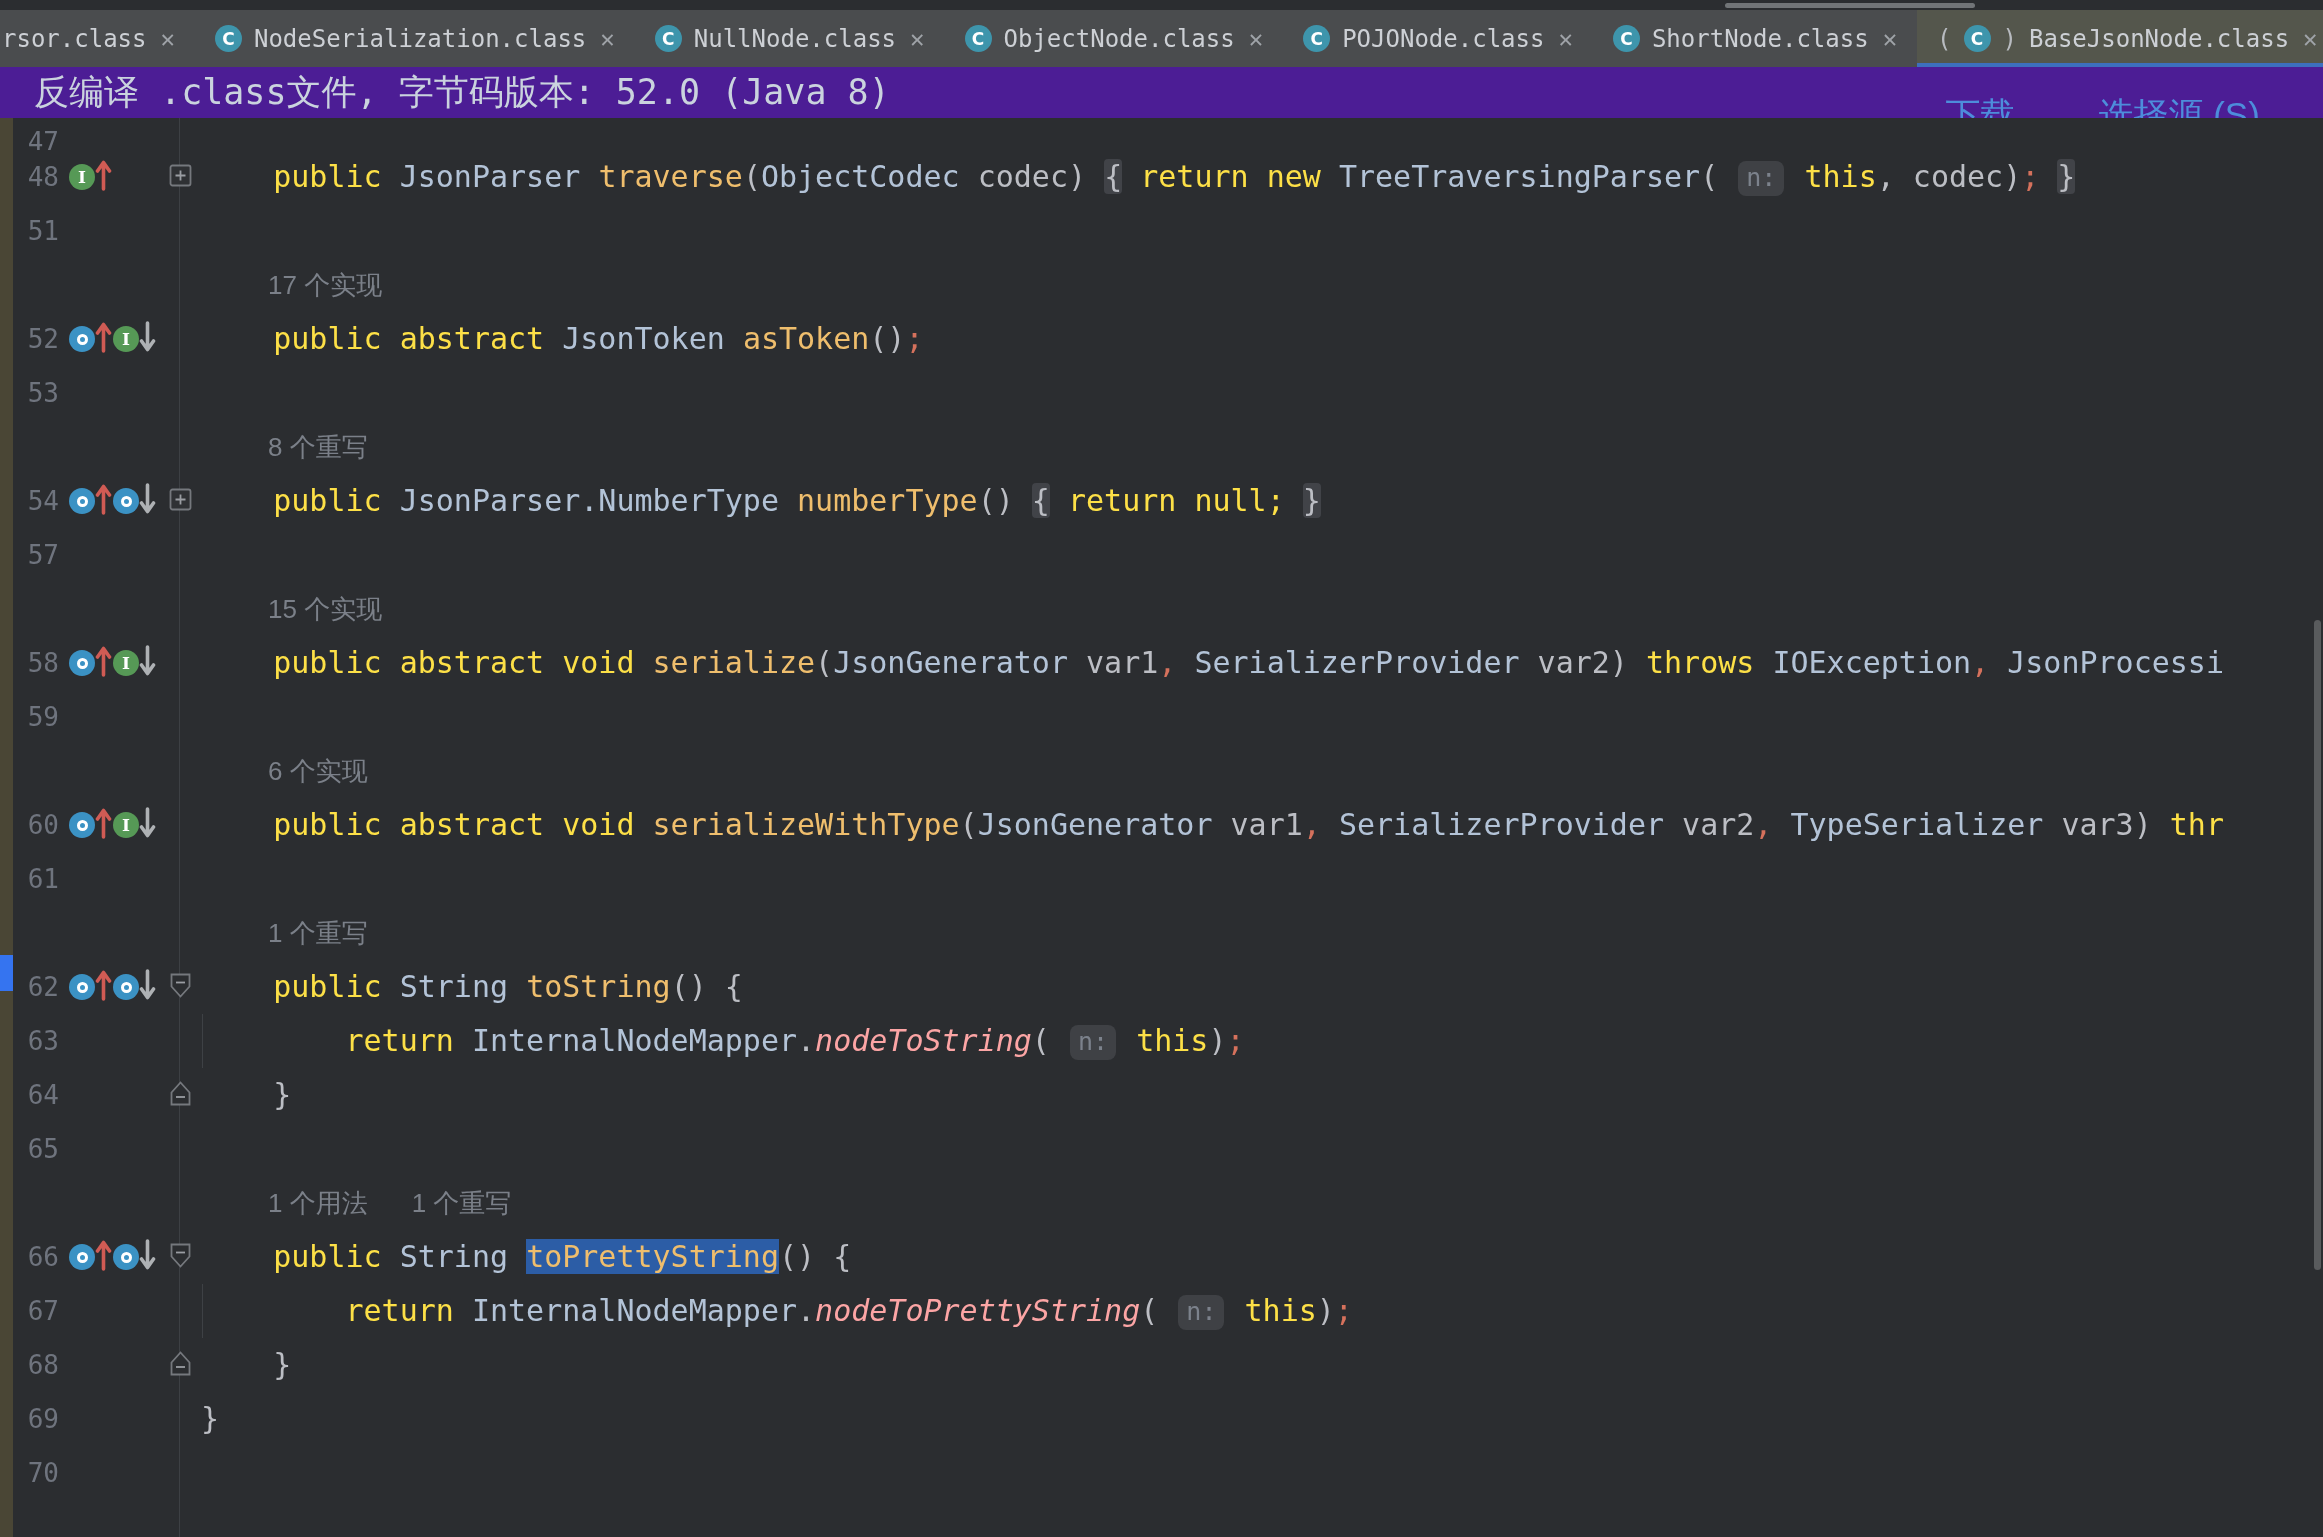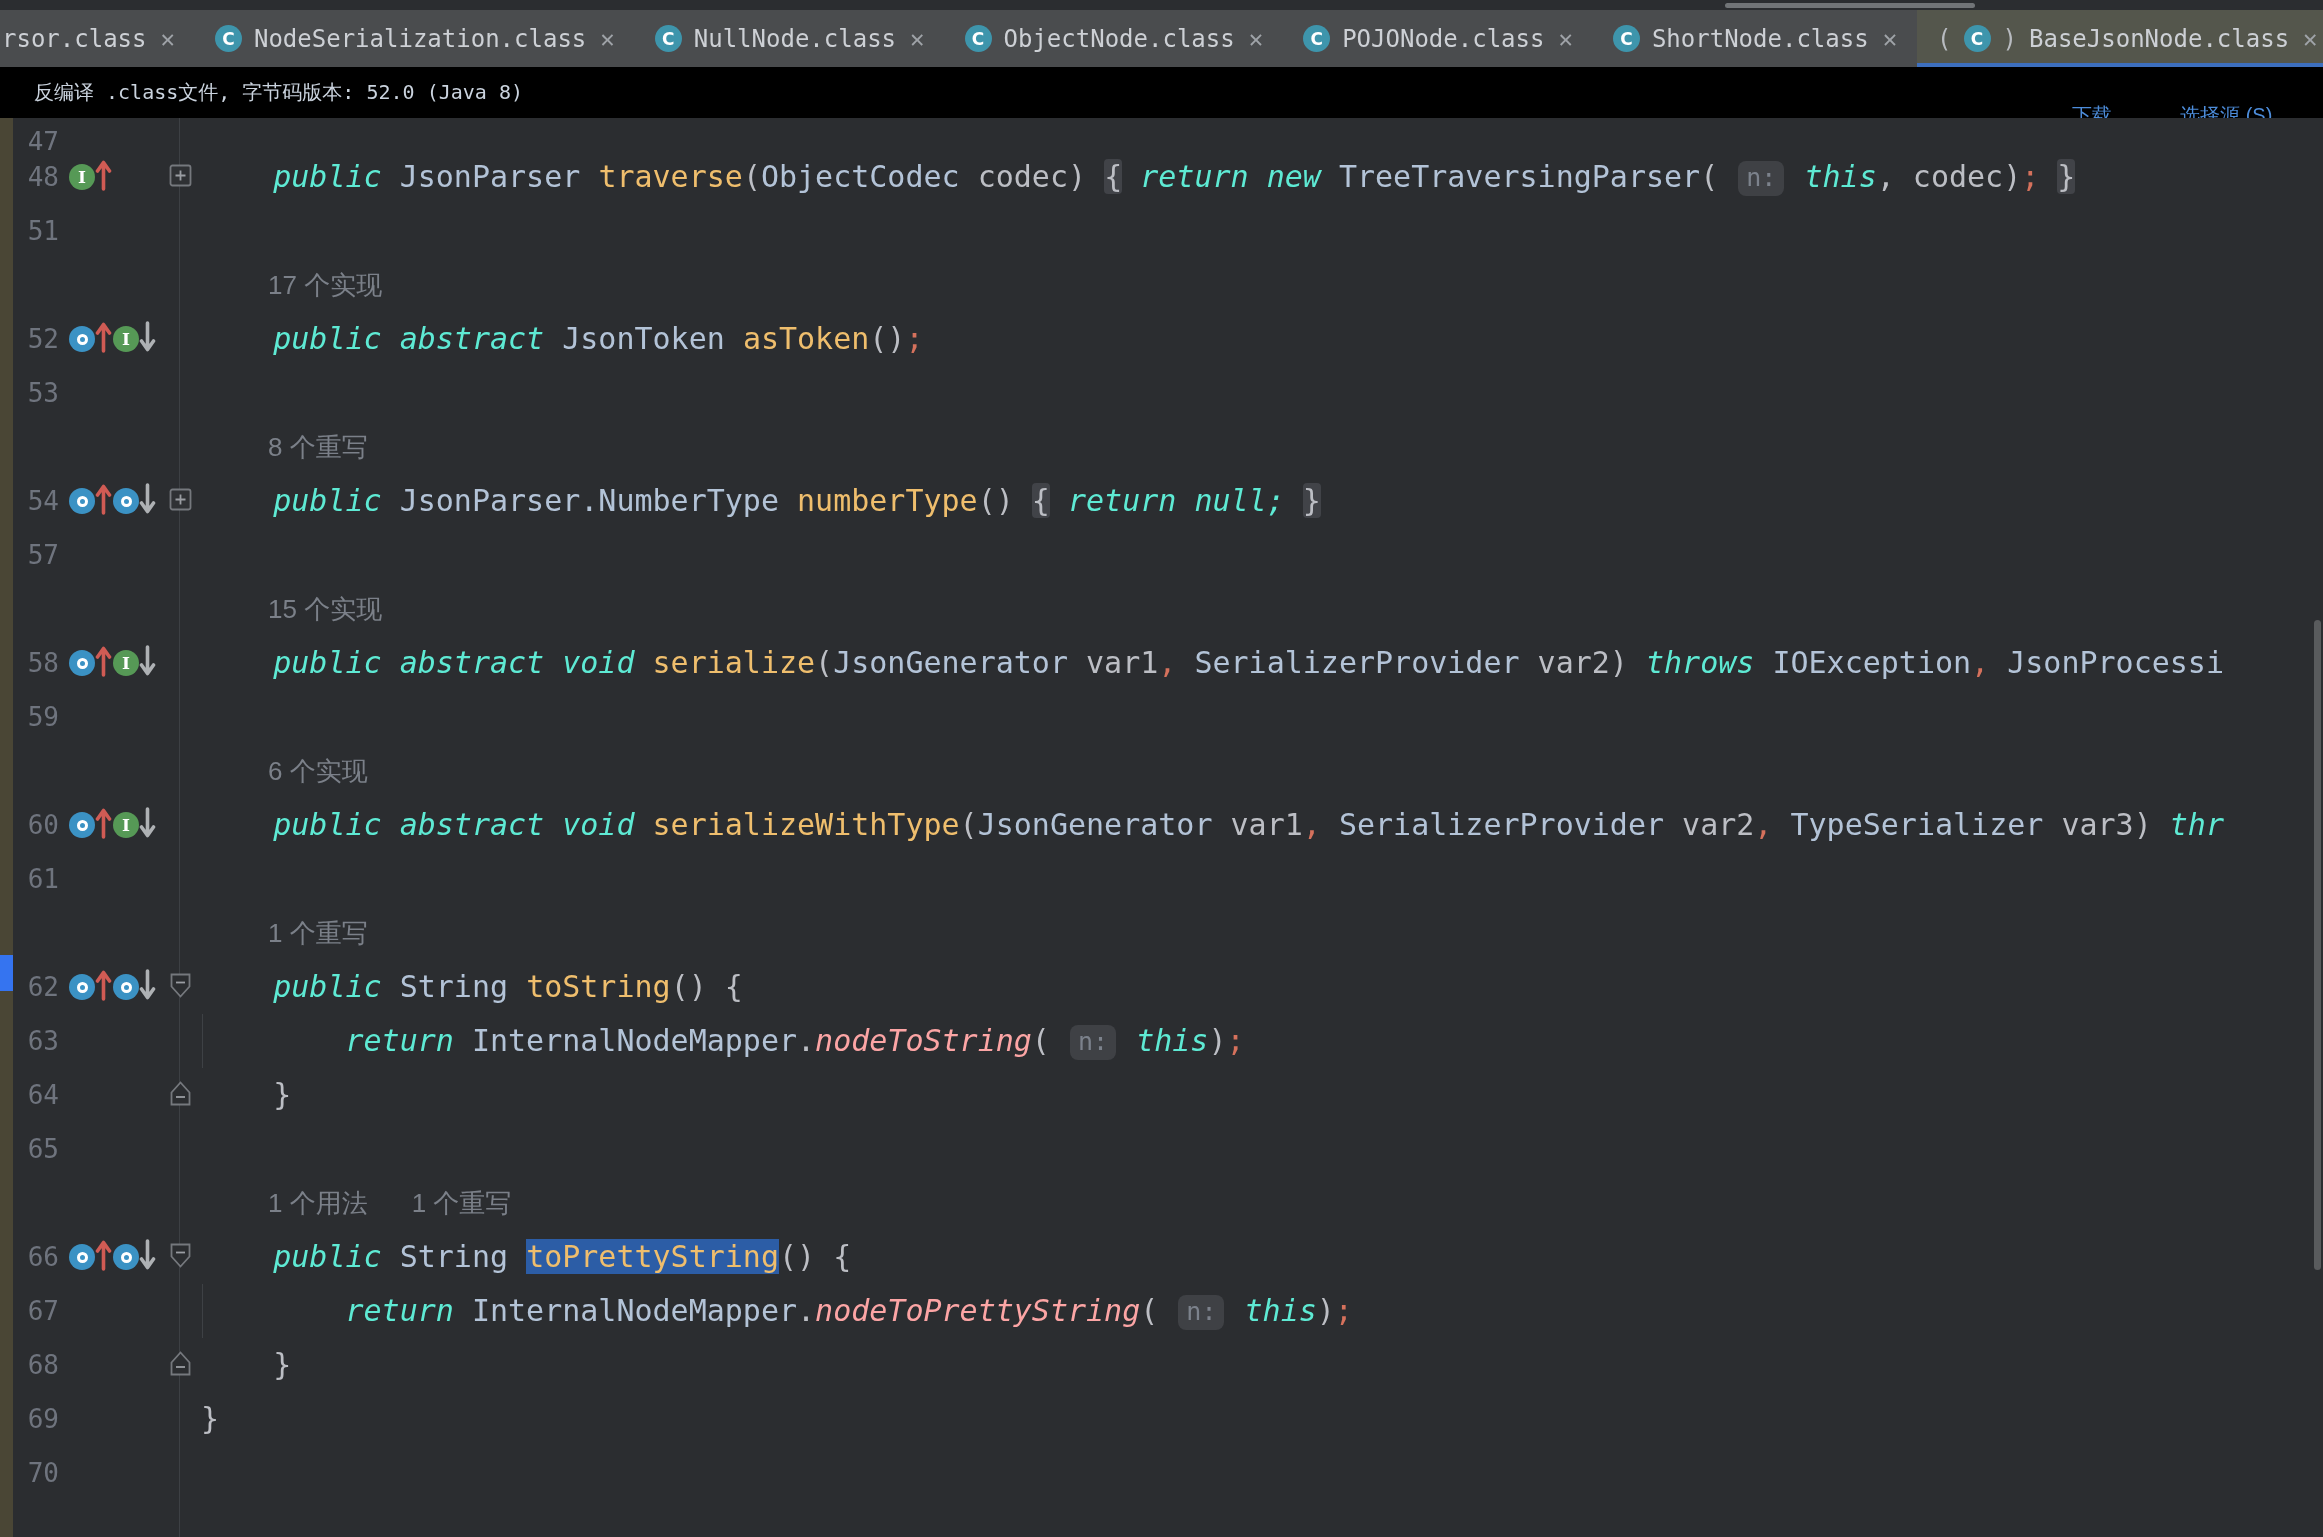--- a/index.html
+++ b/index.html
@@ -16,22 +16,22 @@
          color:#CDD0D5; white-space:nowrap; cursor:default; }
   .tab.partial { padding-left:2px; }
   .tab.active { background:#54564C; box-shadow:inset 0 -4px 0 #3D6FBE; }
   .tab-icon { width:27px; height:27px; border-radius:50%; background:#3E95AC; color:#FFFFFF;
               font-size:17px; font-weight:bold; display:flex; align-items:center; justify-content:center;
               font-family:"DejaVu Sans", sans-serif; }
   .paren { color:#B8BBC0; font-size:24px; }
   .tab-close { color:#9FA3A8; font-size:24px; margin-left:2px; }
 
   
-  .banner { width:100%; height:51px; background:#000000; display:flex; align-items:center;
-            padding:0 34px; font-size:20px; color:#CAD3DE;
+  .banner { width:100%; height:51px; background:#4c1d95; display:flex; align-items:center;
+            padding:0 34px; font-size:35px; color:#CAD3DE;
             font-family:"DejaVu Sans Mono", "Liberation Sans", sans-serif; }
   .banner-actions { margin-left:auto; display:flex; gap:48px;
                     font-family:"Liberation Sans", sans-serif;margin-top:46px; }
   .banner-link { color:#4D8DDB; cursor:pointer; }
 
   
   .editor { position:relative; width:100%; height:1419px; background:#2B2D30; overflow:hidden; }
   .left-strip { position:absolute; left:0; top:0; width:13px; height:100%; background:#4A4635; }
   .left-caret-mark { position:absolute; left:0; top:837px; width:13px; height:36px; background:#3574F0; }
   .gutter-vline { position:absolute; left:179px; top:0; height:100%; width:1px; background:#3D4044; }
@@ -45,21 +45,21 @@
   .gcircle { width:26px; height:26px; border-radius:50%; display:flex; align-items:center;
              justify-content:center; }
   .gcircle.blue { background:#3B92C4; }
   .gcircle.green { background:#569956; }
   .gring { width:11px; height:11px; border:3px solid #FFFFFF; border-radius:50%; }
   .gbar { color:#fff; font-family:"DejaVu Serif", serif; font-weight:bold; font-size:17px; line-height:1; }
   .foldcol { flex:0 0 42px; display:flex; align-items:center; justify-content:center; }
   .code { font-size:30px; white-space:pre; color:#BCBEC4; line-height:54px; }
   .guide { position:absolute; left:198px; top:0; width:1px; height:54px; background:#3E4145; }
 
-  .kw  { color:#5eead4;font-style:italic; }
+  .kw  { color:#fde047; }
   .mth { color:#EFBE6D; }
   .ty  { color:#B3C3D7; }
   .pl  { color:#BCBEC4; }
   .sc  { color:#D5715C; }
   .it  { color:#fca5a5; font-style:italic; }
   .fold { background:#414348; border-radius:4px; }
   .sel { background:#2C5DA6; }
   .pillhint { display:inline-block; background:#3F4145; color:#7C828C; border-radius:8px;
               font-size:25px; padding:1px 8px; margin:0 2px; vertical-align:middle; line-height:1.3; }
 

